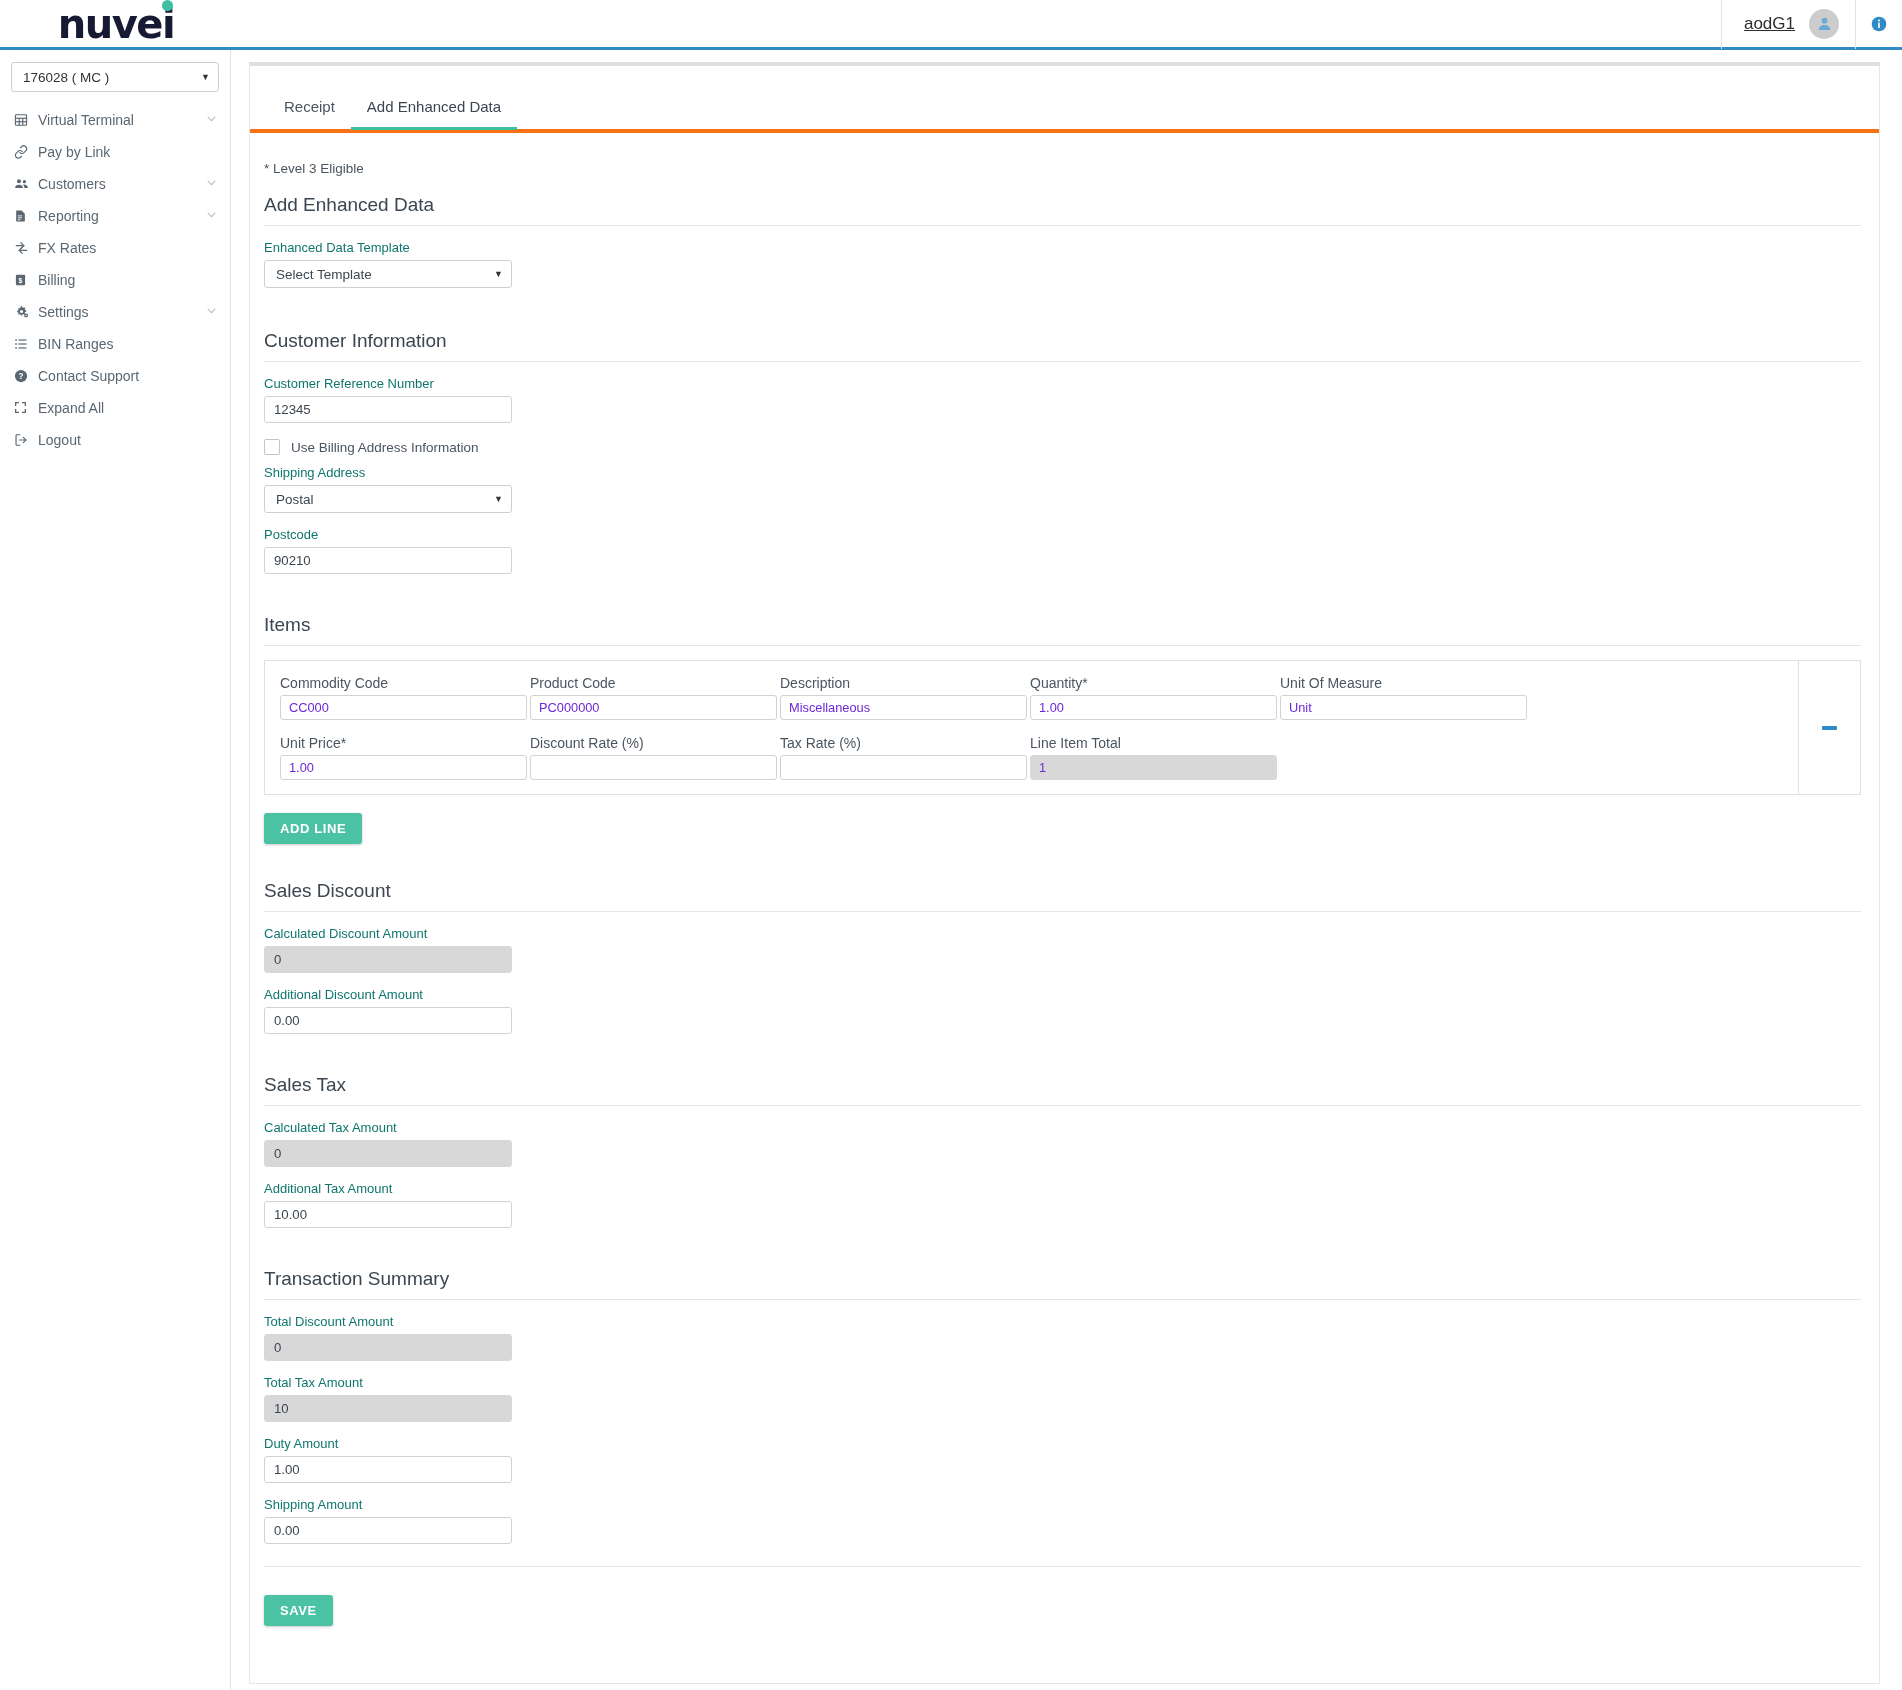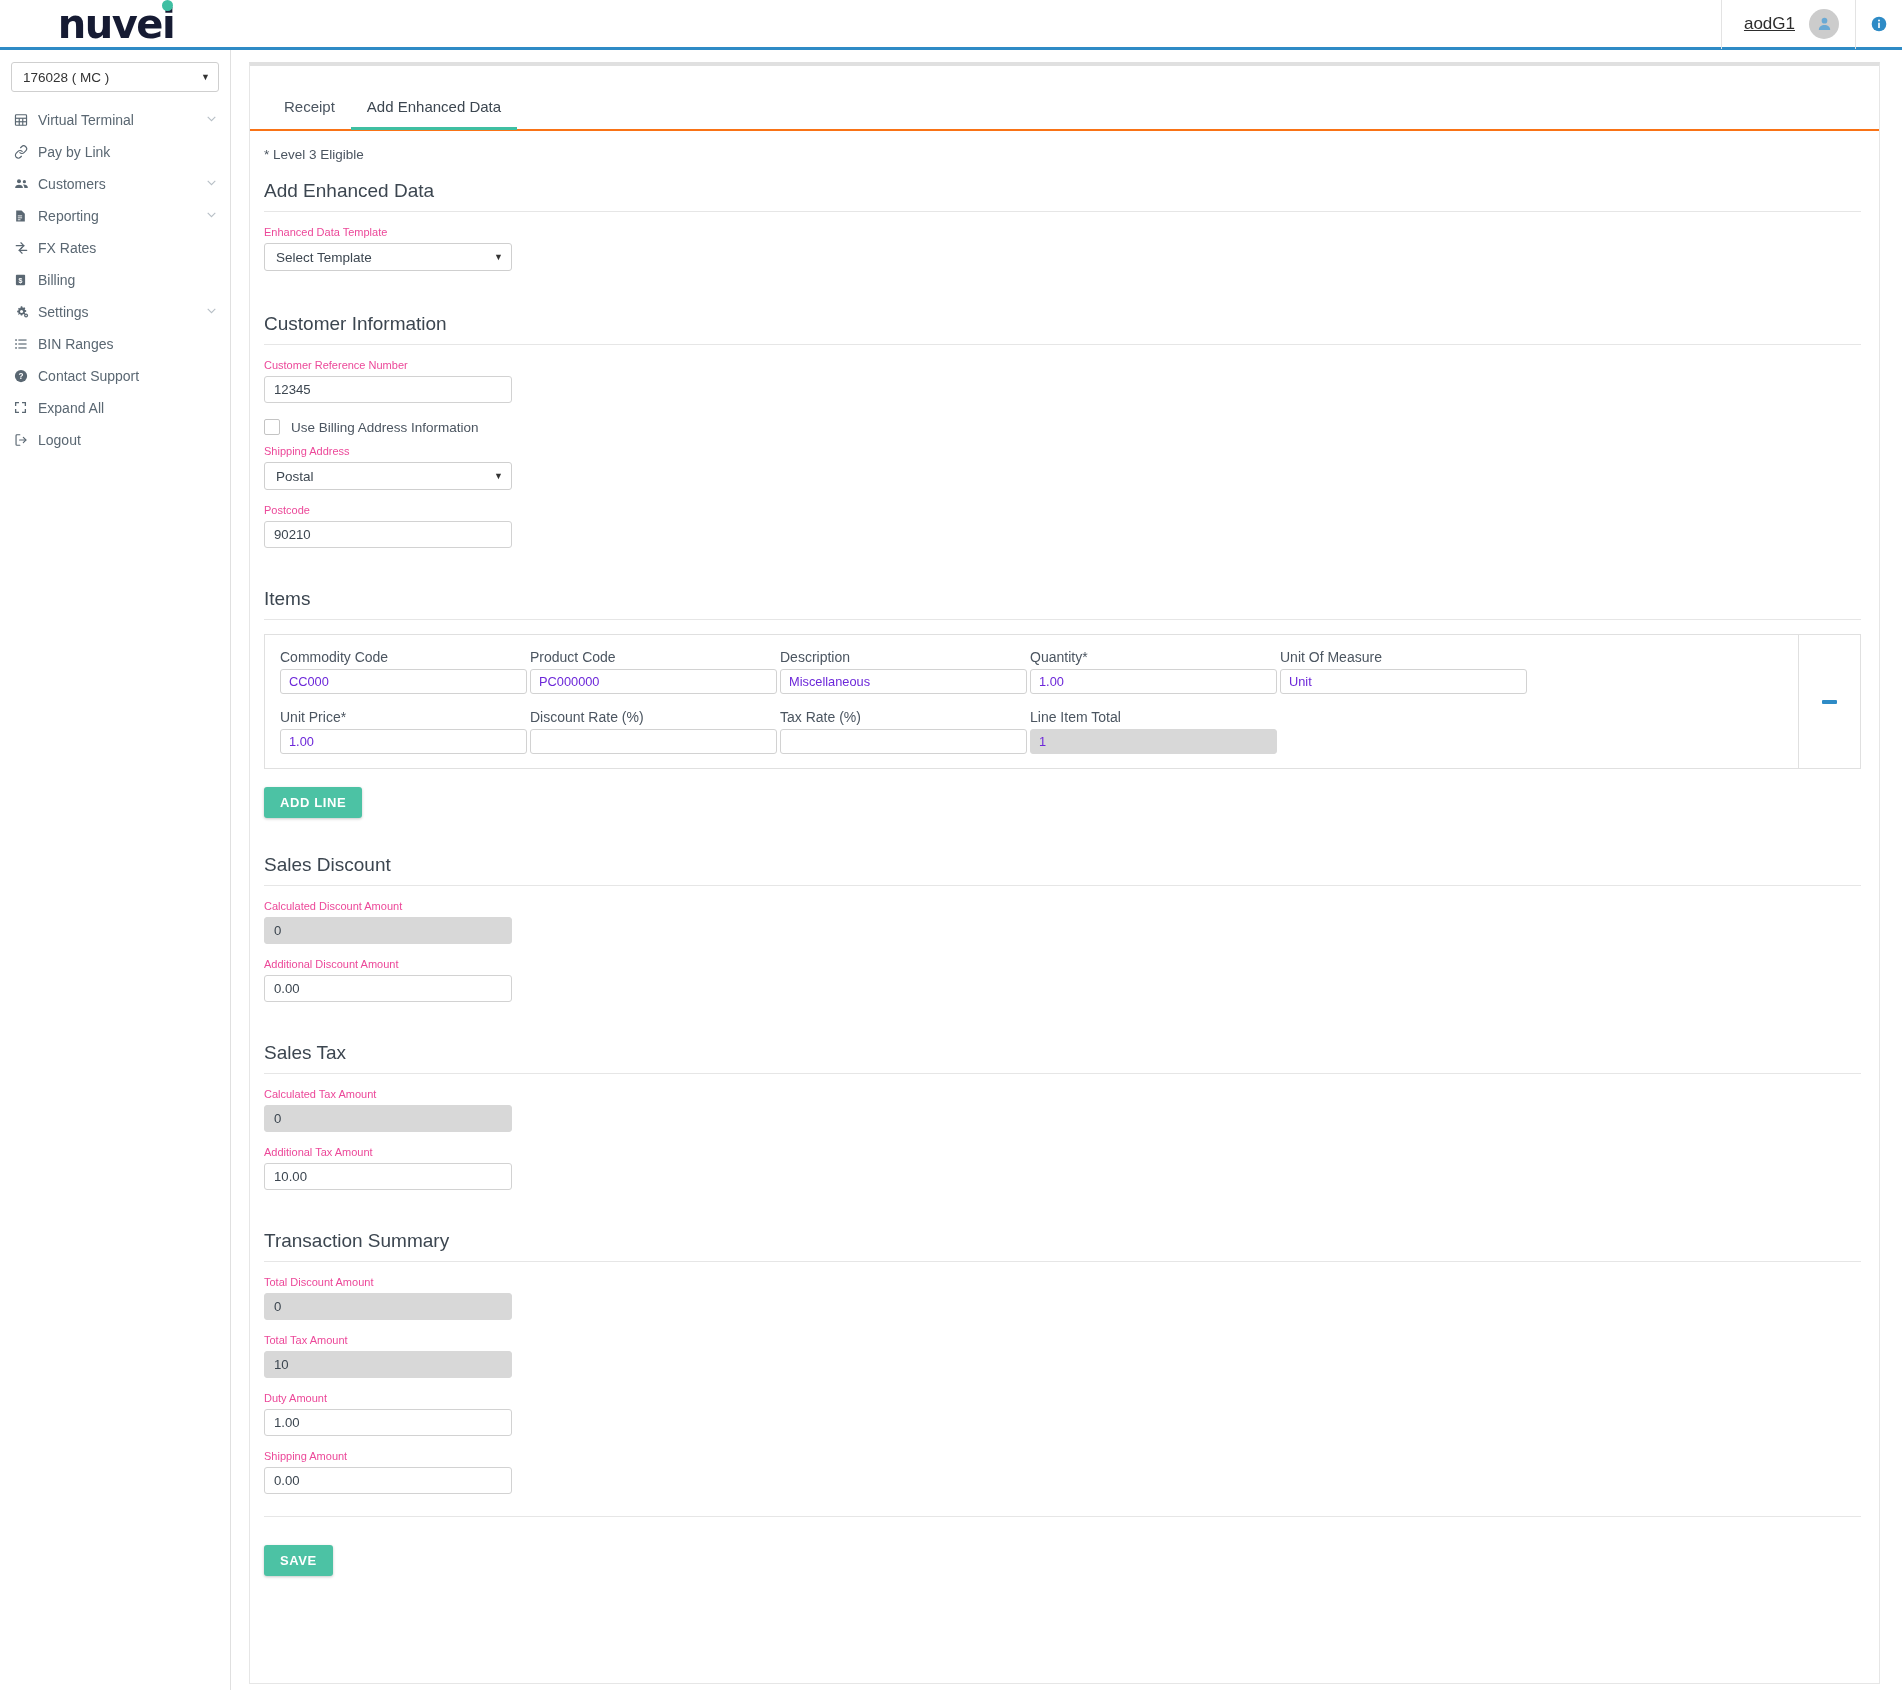--- a/index.html
+++ b/index.html
@@ -96,22 +96,22 @@
   .card {
     border: 1px solid #e6e6e6;
     border-top: 4px solid #e0e0e0;
     background: #fff;
     min-height: 1622px;
     padding: 0;
   }
   .tabs {
     display: flex; align-items: flex-start;
     padding: 24px 0 0 18px;
-    border-bottom: 2px solid #f97316;
-    margin: 0 0 0 0;
+    border-bottom: 4px solid #f97316;
+    margin: 0 0 12px 0;
   }
   .tab {
     padding: 8px 16px 12px 16px;
     font-size: 15px; color: #4b5560;
     cursor: pointer;
     border-bottom: 3px solid transparent;
     margin-bottom: -1px;
   }
   .tab.active { border-bottom-color: #3fbfa2; color:#3c4650; }
 
@@ -125,21 +125,21 @@
   .section-title {
     font-size: 19px; color: #3c4650; font-weight: normal;
     padding: 18px 0 9px 0;
     border-bottom: 1px solid #e6e6e6;
     margin: 0 0 0 0;
   }
 
   .field { padding-top: 14px; }
   .field-label {
     display: block;
-    font-size: 11px; color: #ec4899;
+    font-size: 13px; color: #0f766e;
     margin-bottom: 5px;
   }
   .input {
     width: 248px; height: 27px;
     border: 1px solid #d2d2d2; border-radius: 3px;
     background: #fff;
     font-size: 13.2px; color: #3c4650;
     padding: 0 9px;
     display: flex; align-items: center;
   }

